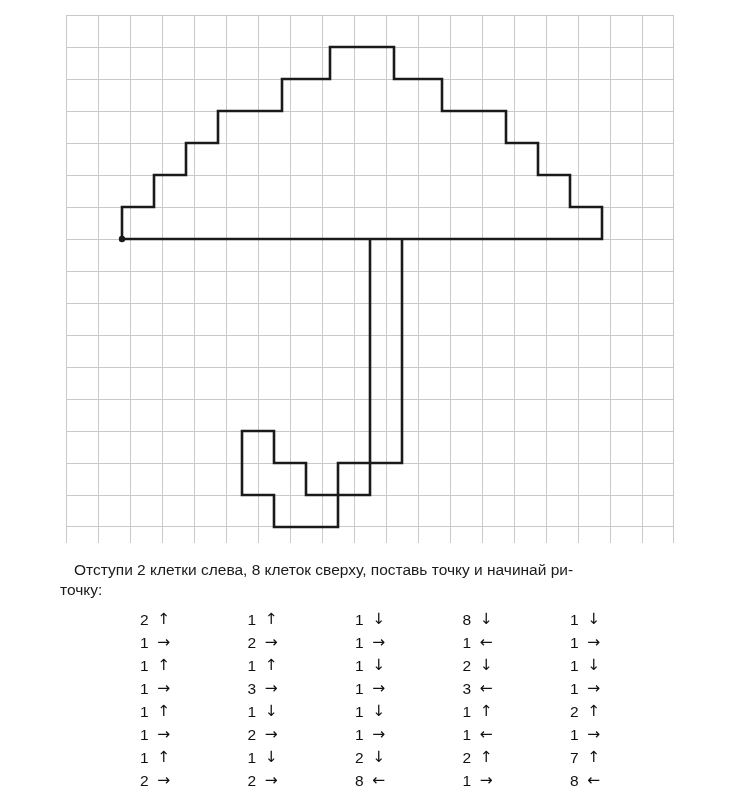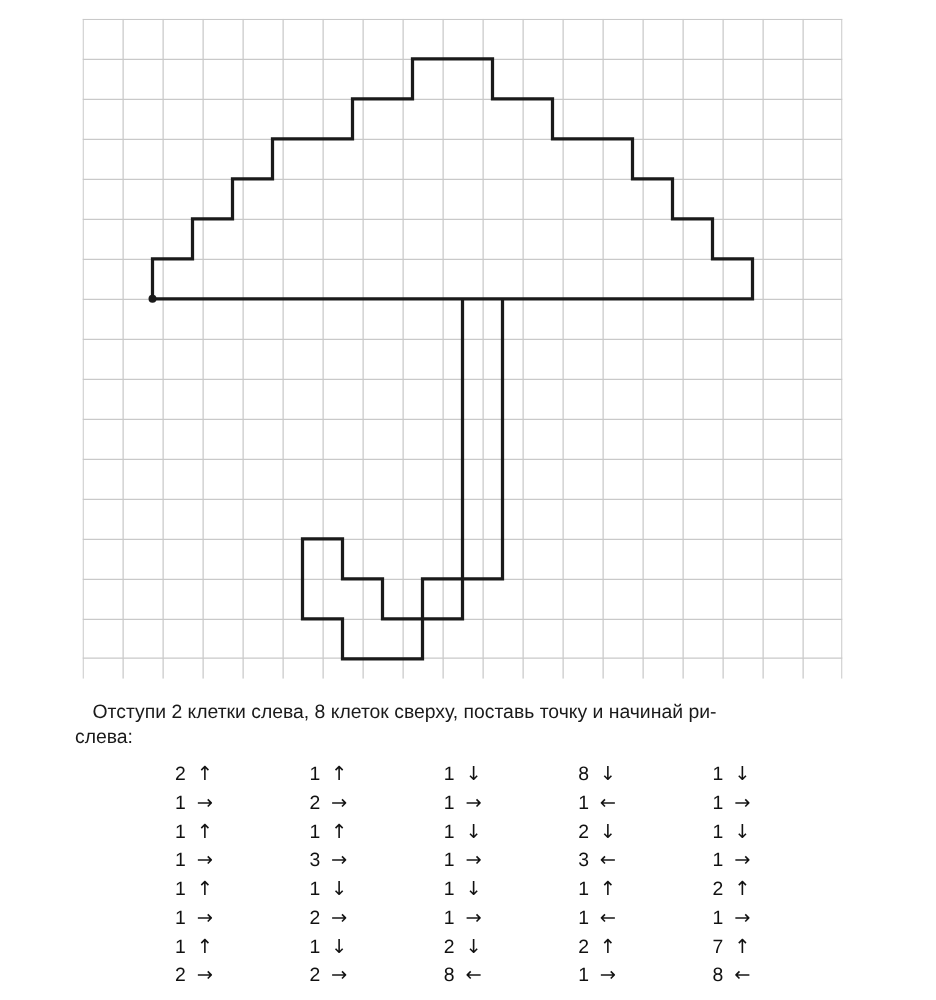--- a/index.html
+++ b/index.html
@@ -167,21 +167,21 @@
                  L 336,224
                  Z"></path>
       </g>
 
       <circle cx="56" cy="224" r="3.2" fill="#1a1a1a"></circle>
     </svg>
   </div>
 
   <div id="instruction">
     <span class="indent"></span><span>Отступи 2 клетки слева, 8 клеток сверху, поставь точку и начинай ри-</span><br>
-    <span>слева:</span>
+    <span>точку:</span>
   </div>
 
   <div id="steps">
     <table class="steps">
       <tbody>
         <tr>
           <td class="num">2</td>
           <td class="arr">↑</td>
           <td class="gap"></td>
           <td class="num">1</td>

